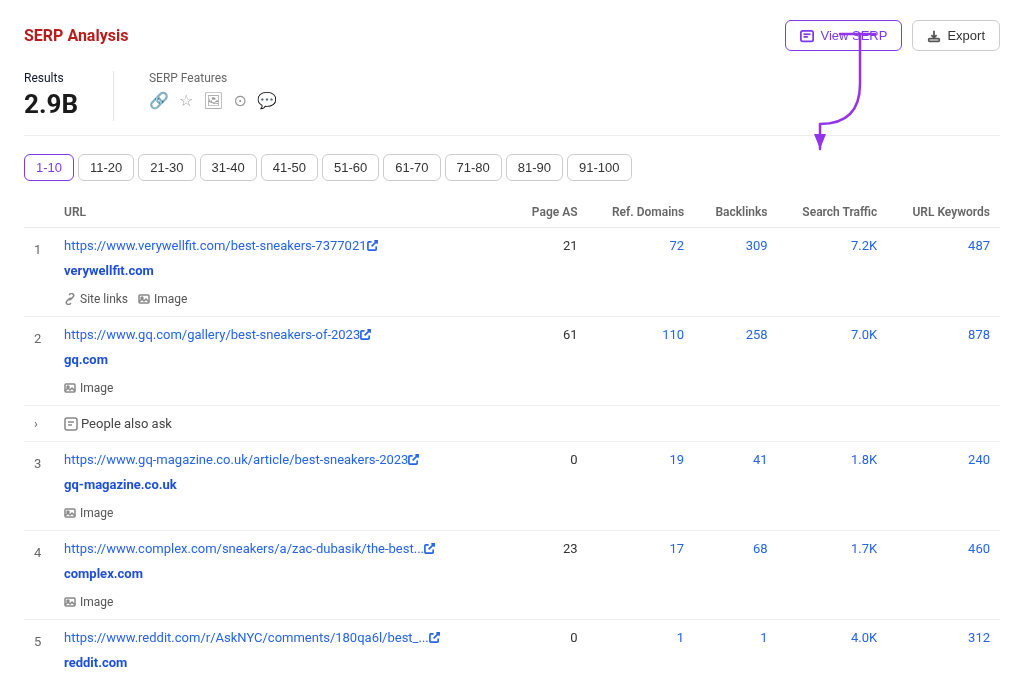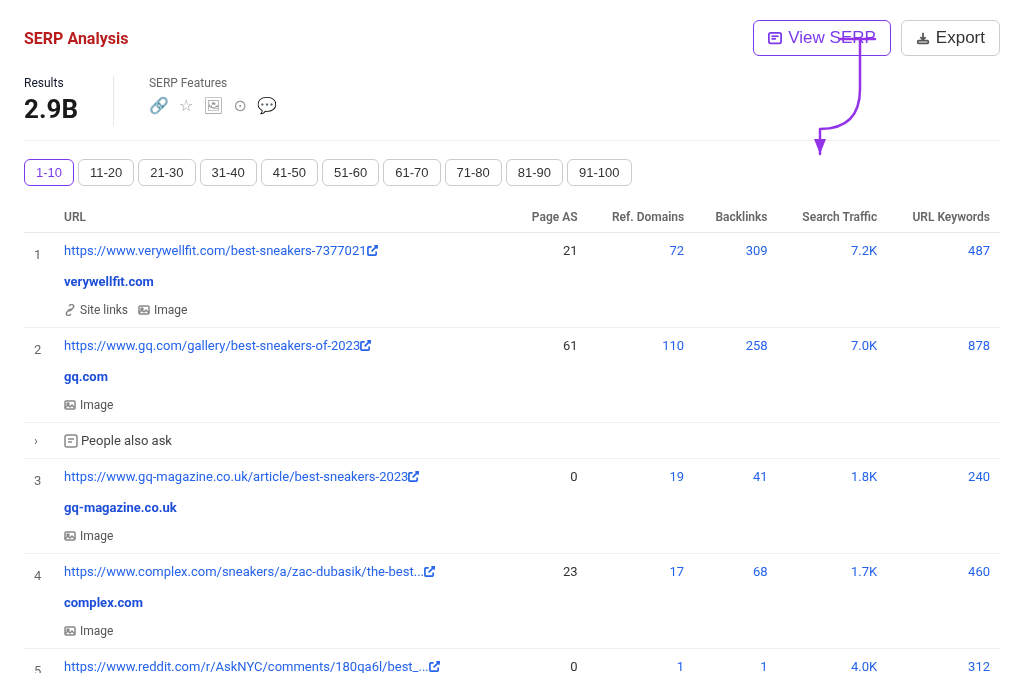--- a/index.html
+++ b/index.html
@@ -27,21 +27,21 @@
     .header-actions {
       display: flex;
       gap: 10px;
     }
     .btn {
       display: flex;
       align-items: center;
       gap: 6px;
       padding: 7px 14px;
       border-radius: 6px;
-      font-size: 17px;
+      font-size: 13px;
       font-weight: 500;
       cursor: pointer;
       border: 1.5px solid #ccc;
       background: #fff;
       color: #333;
       text-align: center;
     }
     .btn-primary {
       border-color: #7c3aed;
       color: #7c3aed;
@@ -162,21 +162,21 @@
       font-size: 13px;
       display: flex;
       align-items: center;
     }
     .domain-link {
       color: #1d4ed8;
       font-weight: 700;
       font-size: 13px;
       text-decoration: none;
       display: block;
-      margin-top: 16px;
+      margin-top: 10px;
     }
     .features-row {
       display: flex;
       gap: 10px;
       margin-top: 14px;
       align-items: center;
       flex-wrap: wrap;
     }
     .feature-tag {
       display: flex;

